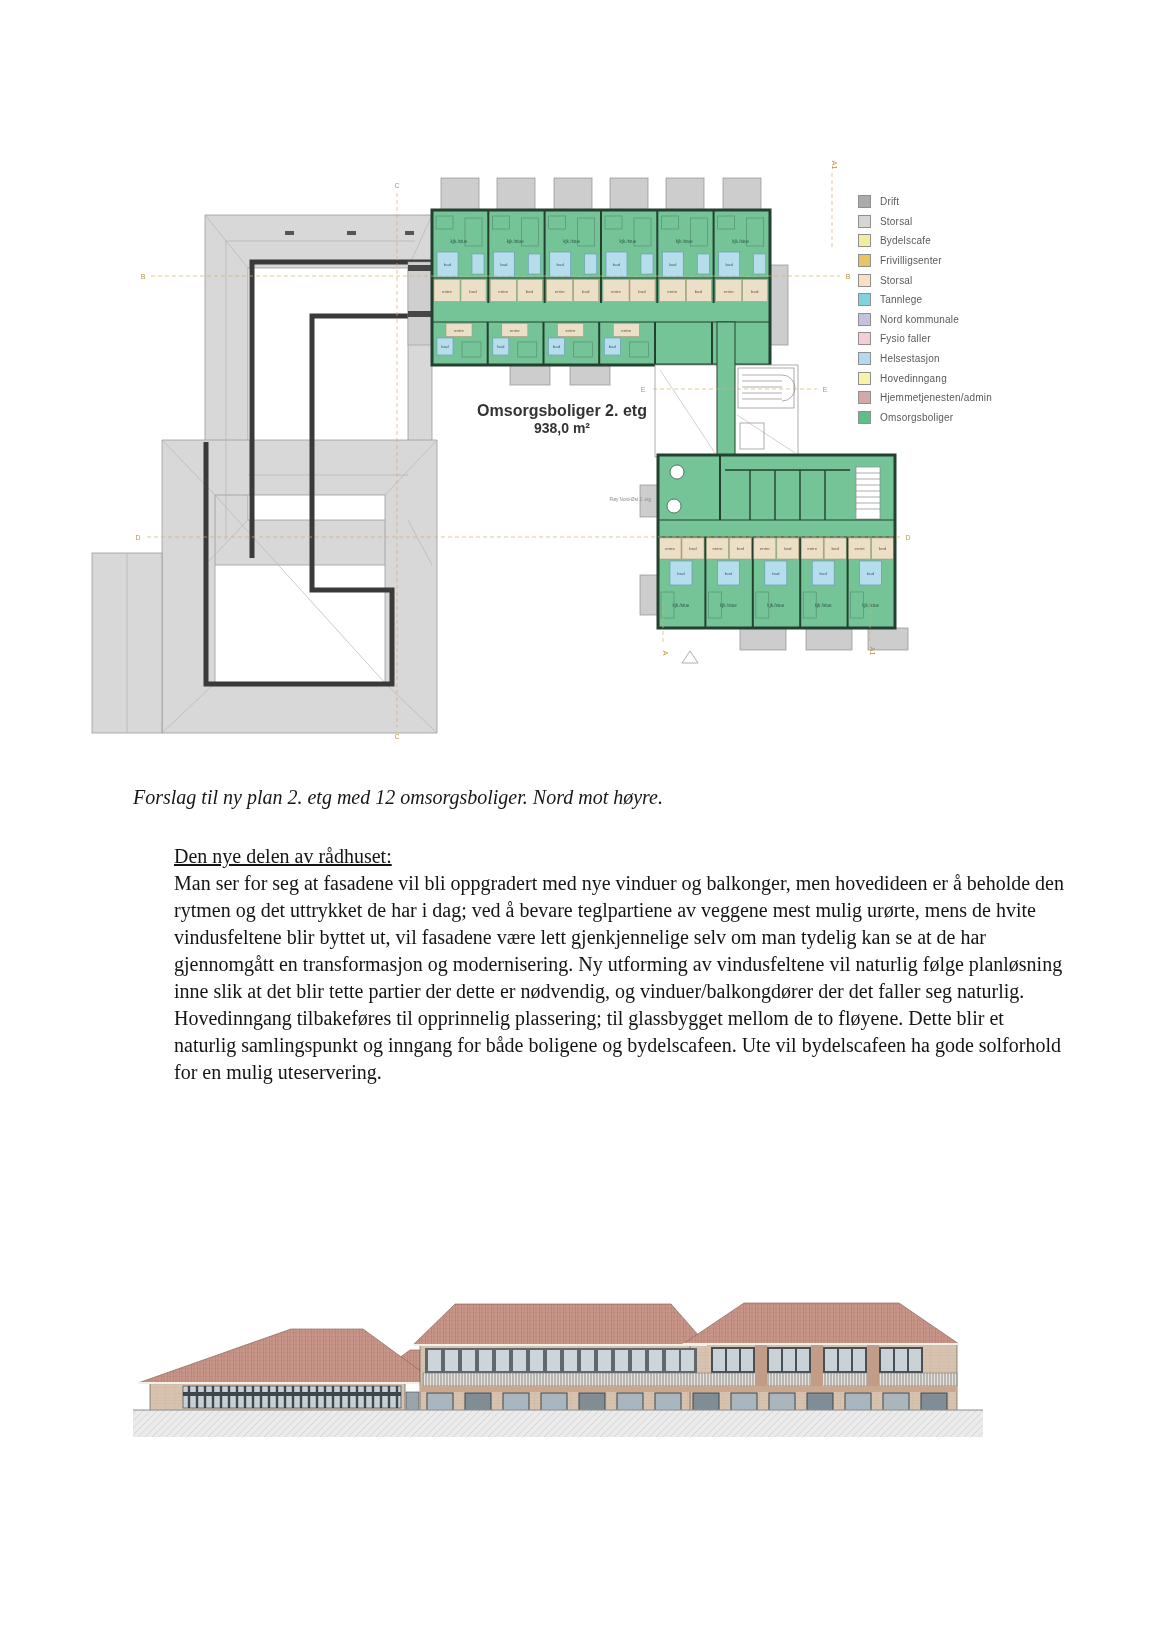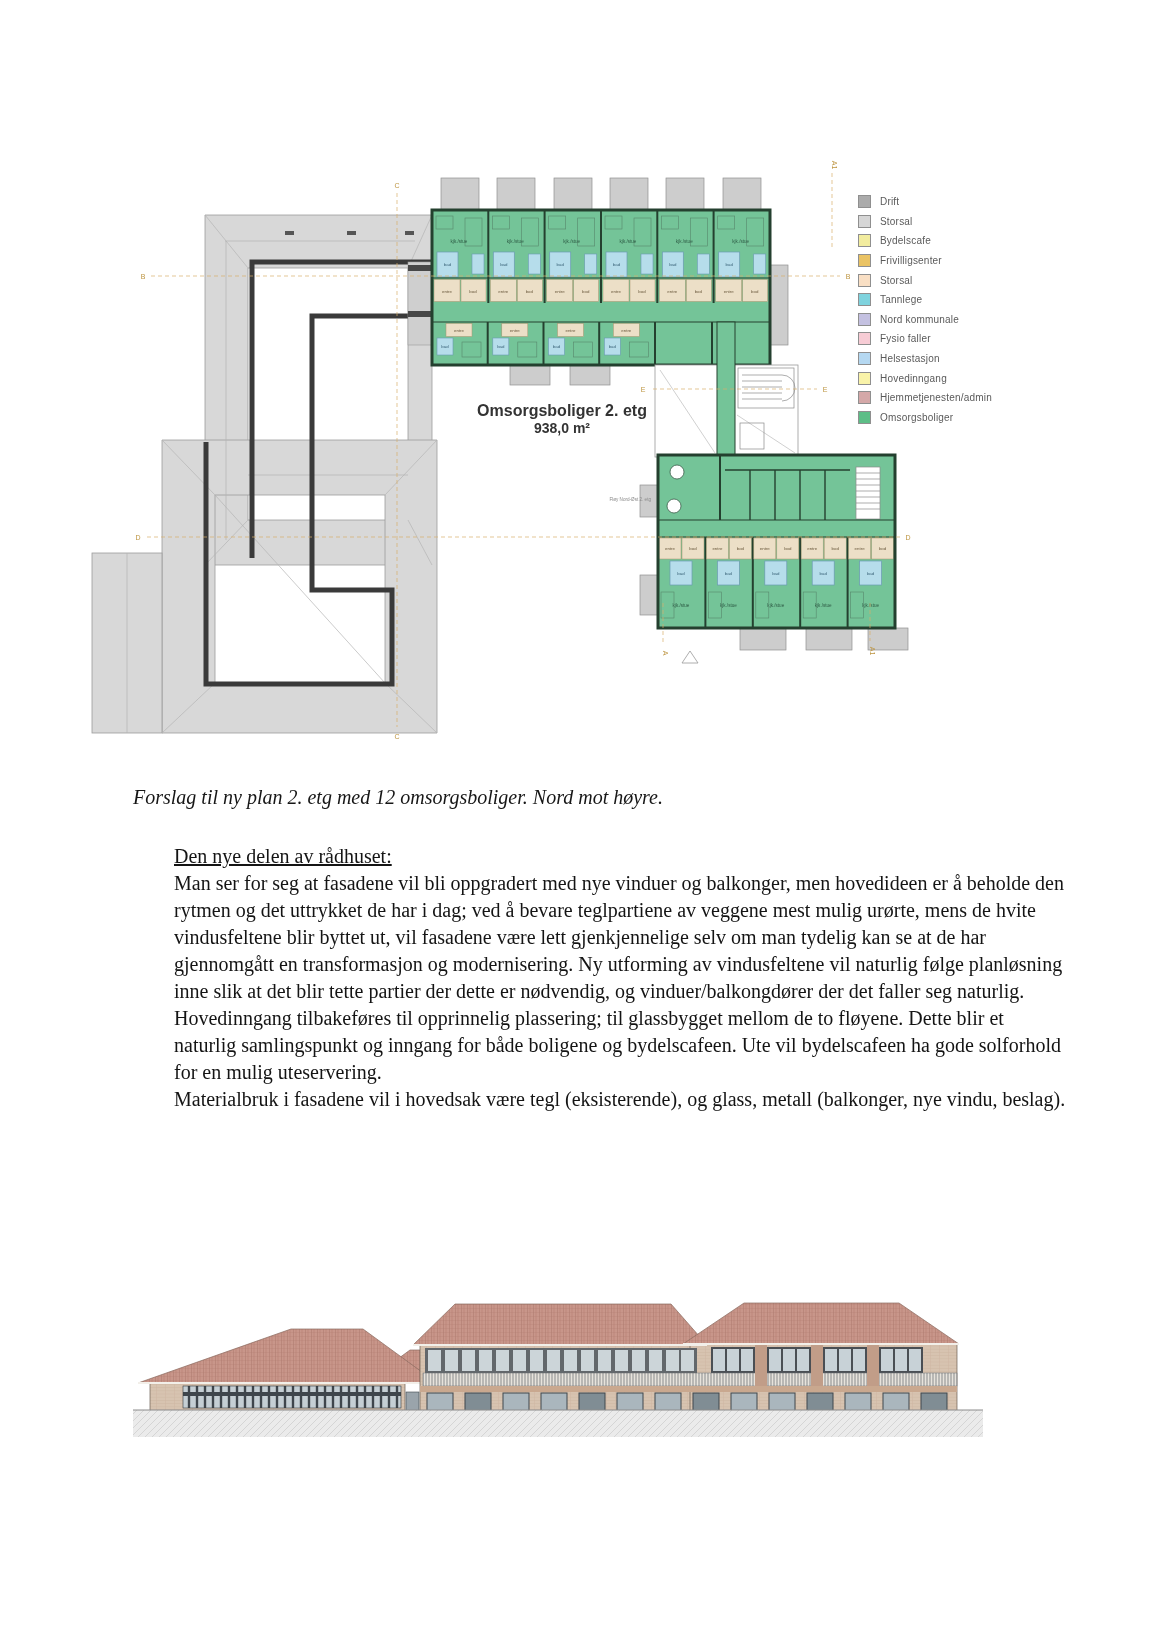--- a/index.html
+++ b/index.html
@@ -257,21 +257,20 @@
         <span class="sw" style="background-color: rgb(93, 190, 135);"></span>
         <span class="lg-label">Omsorgsboliger</span>
       </div>
   </div>
 
   <div class="abs caption" style="left:133px;top:786px;">Forslag til ny plan 2. etg med 12 omsorgsboliger. Nord mot høyre.</div>
 
   <div class="abs" id="textblock">
     <div class="hd">Den nye delen av rådhuset:</div>
     <p>Man ser for seg at fasadene vil bli oppgradert med nye vinduer og balkonger, men hovedideen er å beholde den rytmen og det uttrykket de har i dag; ved å bevare teglpartiene av veggene mest mulig urørte, mens de hvite vindusfeltene blir byttet ut, vil fasadene være lett gjenkjennelige selv om man tydelig kan se at de har gjennomgått en transformasjon og modernisering. Ny utforming av vindusfeltene vil naturlig følge planløsning inne slik at det blir tette partier der dette er nødvendig, og vinduer/balkongdører der det faller seg naturlig. Hovedinngang tilbakeføres til opprinnelig plassering; til glassbygget mellom de to fløyene. Dette blir et naturlig samlingspunkt og inngang for både boligene og bydelscafeen. Ute vil bydelscafeen ha gode solforhold for en mulig uteservering.</p>
-    <p>Materialbruk i fasadene vil i hovedsak være tegl (eksisterende), og glass, metall (balkonger, nye vindu, beslag).</p>
   </div>
 
   <svg class="abs" style="left:125px;top:1240px;" width="870" height="205" viewBox="0 0 870 205">
     <defs>
       <pattern id="tiles" width="6" height="4" patternUnits="userSpaceOnUse">
         <rect width="6" height="4" fill="#c8968a"></rect>
         <line x1="0" y1="0" x2="0" y2="4" stroke="#a06a5e" stroke-width="0.7"></line>
         <line x1="3" y1="0" x2="3" y2="4" stroke="#b27d71" stroke-width="0.5"></line>
         <line x1="0" y1="0" x2="6" y2="0" stroke="#b07c70" stroke-width="0.5"></line>
       </pattern>

